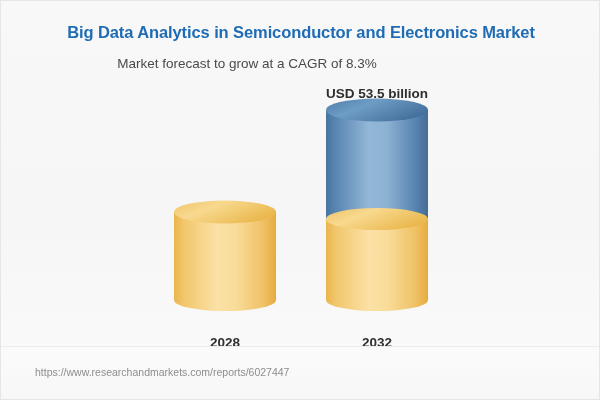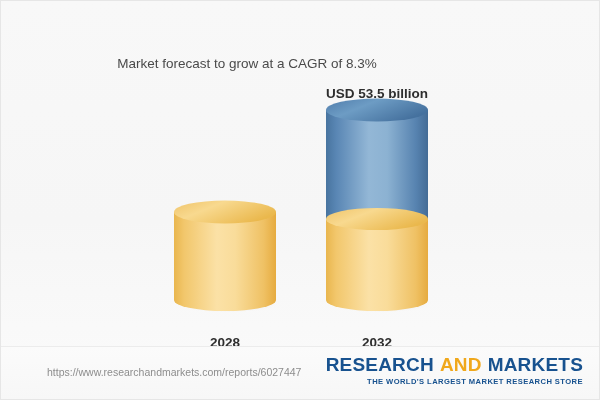--- a/index.html
+++ b/index.html
@@ -98,21 +98,20 @@
     border-top: 1px solid #ececec;
     background: linear-gradient(180deg, #fbfbfb 0%, #f7f7f7 100%);
   }
   .source-url {
     position: absolute;
     left: 34px;
     top: 19px;
     font-size: 10.5px;
     color: #8d8d8d;
     white-space: nowrap;
-    margin-left: 12px;
   }
   .brand-logo {
     position: absolute;
     right: 18px;
     top: 8px;
     text-align: right;
     line-height: 1;
   }
   .brand-wordmark {
     font-size: 19px;
@@ -131,20 +130,21 @@
     letter-spacing: 0.42px;
     color: #18528f;
     white-space: nowrap;
   }
 </style>
 </head>
 <body>
 
 <div class="infographic">
 
+  <div class="chart-title">Big Data Analytics in Semiconductor and Electronics Market</div>
 
   <div class="chart-subtitle">Market forecast to grow at a CAGR of 8.3%</div>
 
   <div class="plot-area">
 
     <div class="cylinder-group" style="left:173px; width:102px; height:225px;">
 
       <div class="value-label" style="top:98px;">USD 23.6 billion</div>
 
       <svg class="cyl-svg" width="120" height="120" viewBox="0 0 120 120" style="position:absolute; left:-9px; bottom:28px;">
@@ -224,19 +224,15 @@
       </svg>
 
       <div class="cat-label" style="bottom:-4px;">2032</div>
     </div>
 
   </div>
 
   <div class="footer">
     <div class="source-url">https://www.researchandmarkets.com/reports/6027447</div>
 
-    <div class="brand-logo">
-      <div class="brand-wordmark"><span>RESEARCH</span><span class="brand-and" style="margin-left: 6px;">AND</span><span style="margin-left: 6px;">MARKETS</span></div>
-      <div class="brand-tagline">THE WORLD'S LARGEST MARKET RESEARCH STORE</div>
-    </div>
   </div>
 
 </div>
 
 </body></html>

